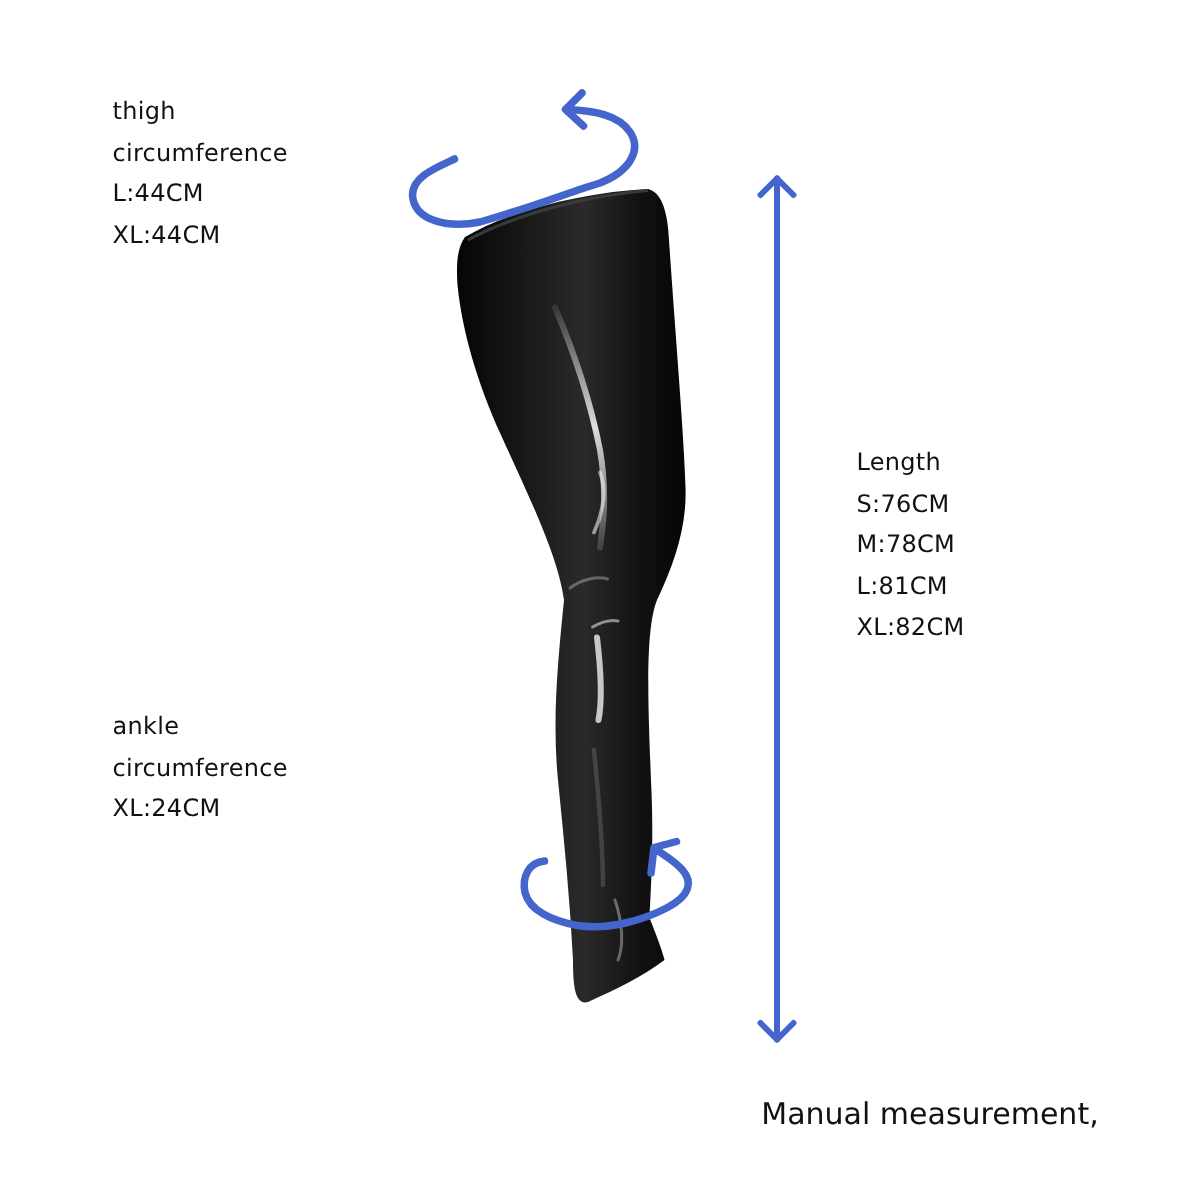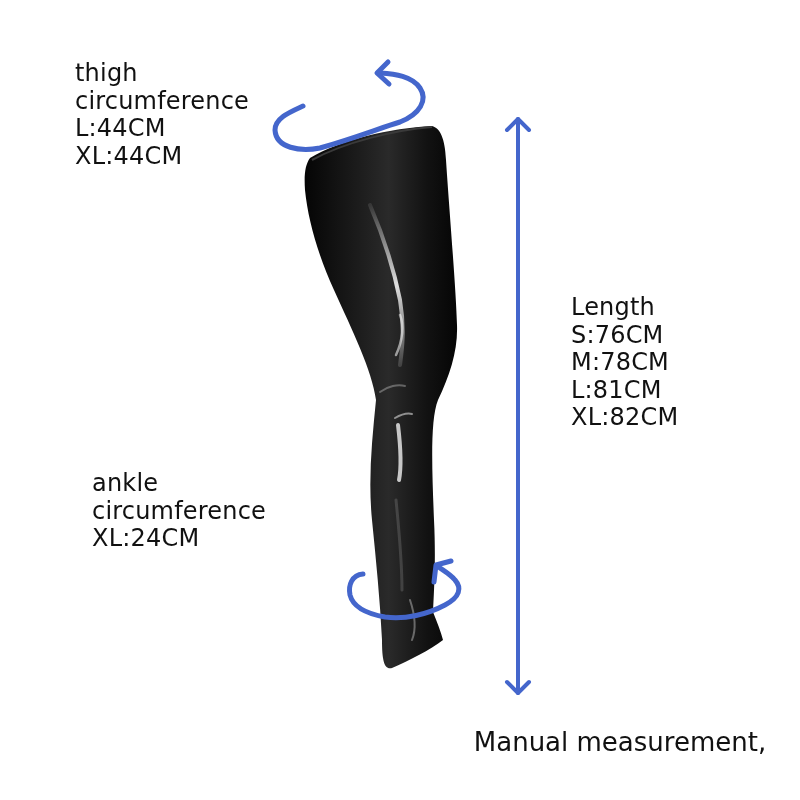--- a/index.html
+++ b/index.html
@@ -1,24 +1,24 @@
 <!DOCTYPE html>
 <html><head>
 <meta charset="utf-8">
 <style>
   html, body { margin: 0; padding: 0; background: #ffffff; }
   body { width: 800px; height: 800px; position: relative; overflow: hidden;
          font-family: "DejaVu Sans", "Liberation Sans", sans-serif; color: #111; }
-  .label-block { position: absolute; font-size: 24px; line-height: 27.5px; letter-spacing: 0.2px; }
+  .label-block { position: absolute; font-size: 16px; line-height: 27.5px; letter-spacing: 0.2px; }
   .label-block div { white-space: nowrap; }
   #thigh-block { left: 75px; top: 60px; }
-  #ankle-block { left: 92px; top: 470px; }
+  #ankle-block { left: 75px; top: 470px; }
   #length-block { left: 571px; top: 294px; }
   #note { position: absolute; left: 470px; top: 727px; width: 300px; text-align: center;
-          font-size: 26px; line-height: 31px; }
+          font-size: 20px; line-height: 31px; }
   svg.art { position: absolute; left: 0; top: 0; }
 </style>
 </head>
 <body>
 
 <svg class="art" width="800" height="800" viewBox="0 0 800 800">
   <defs>
     <linearGradient id="legShade" x1="0" y1="0" x2="1" y2="0">
       <stop offset="0" stop-color="#050505"></stop>
       <stop offset="0.35" stop-color="#1c1c1c"></stop>

